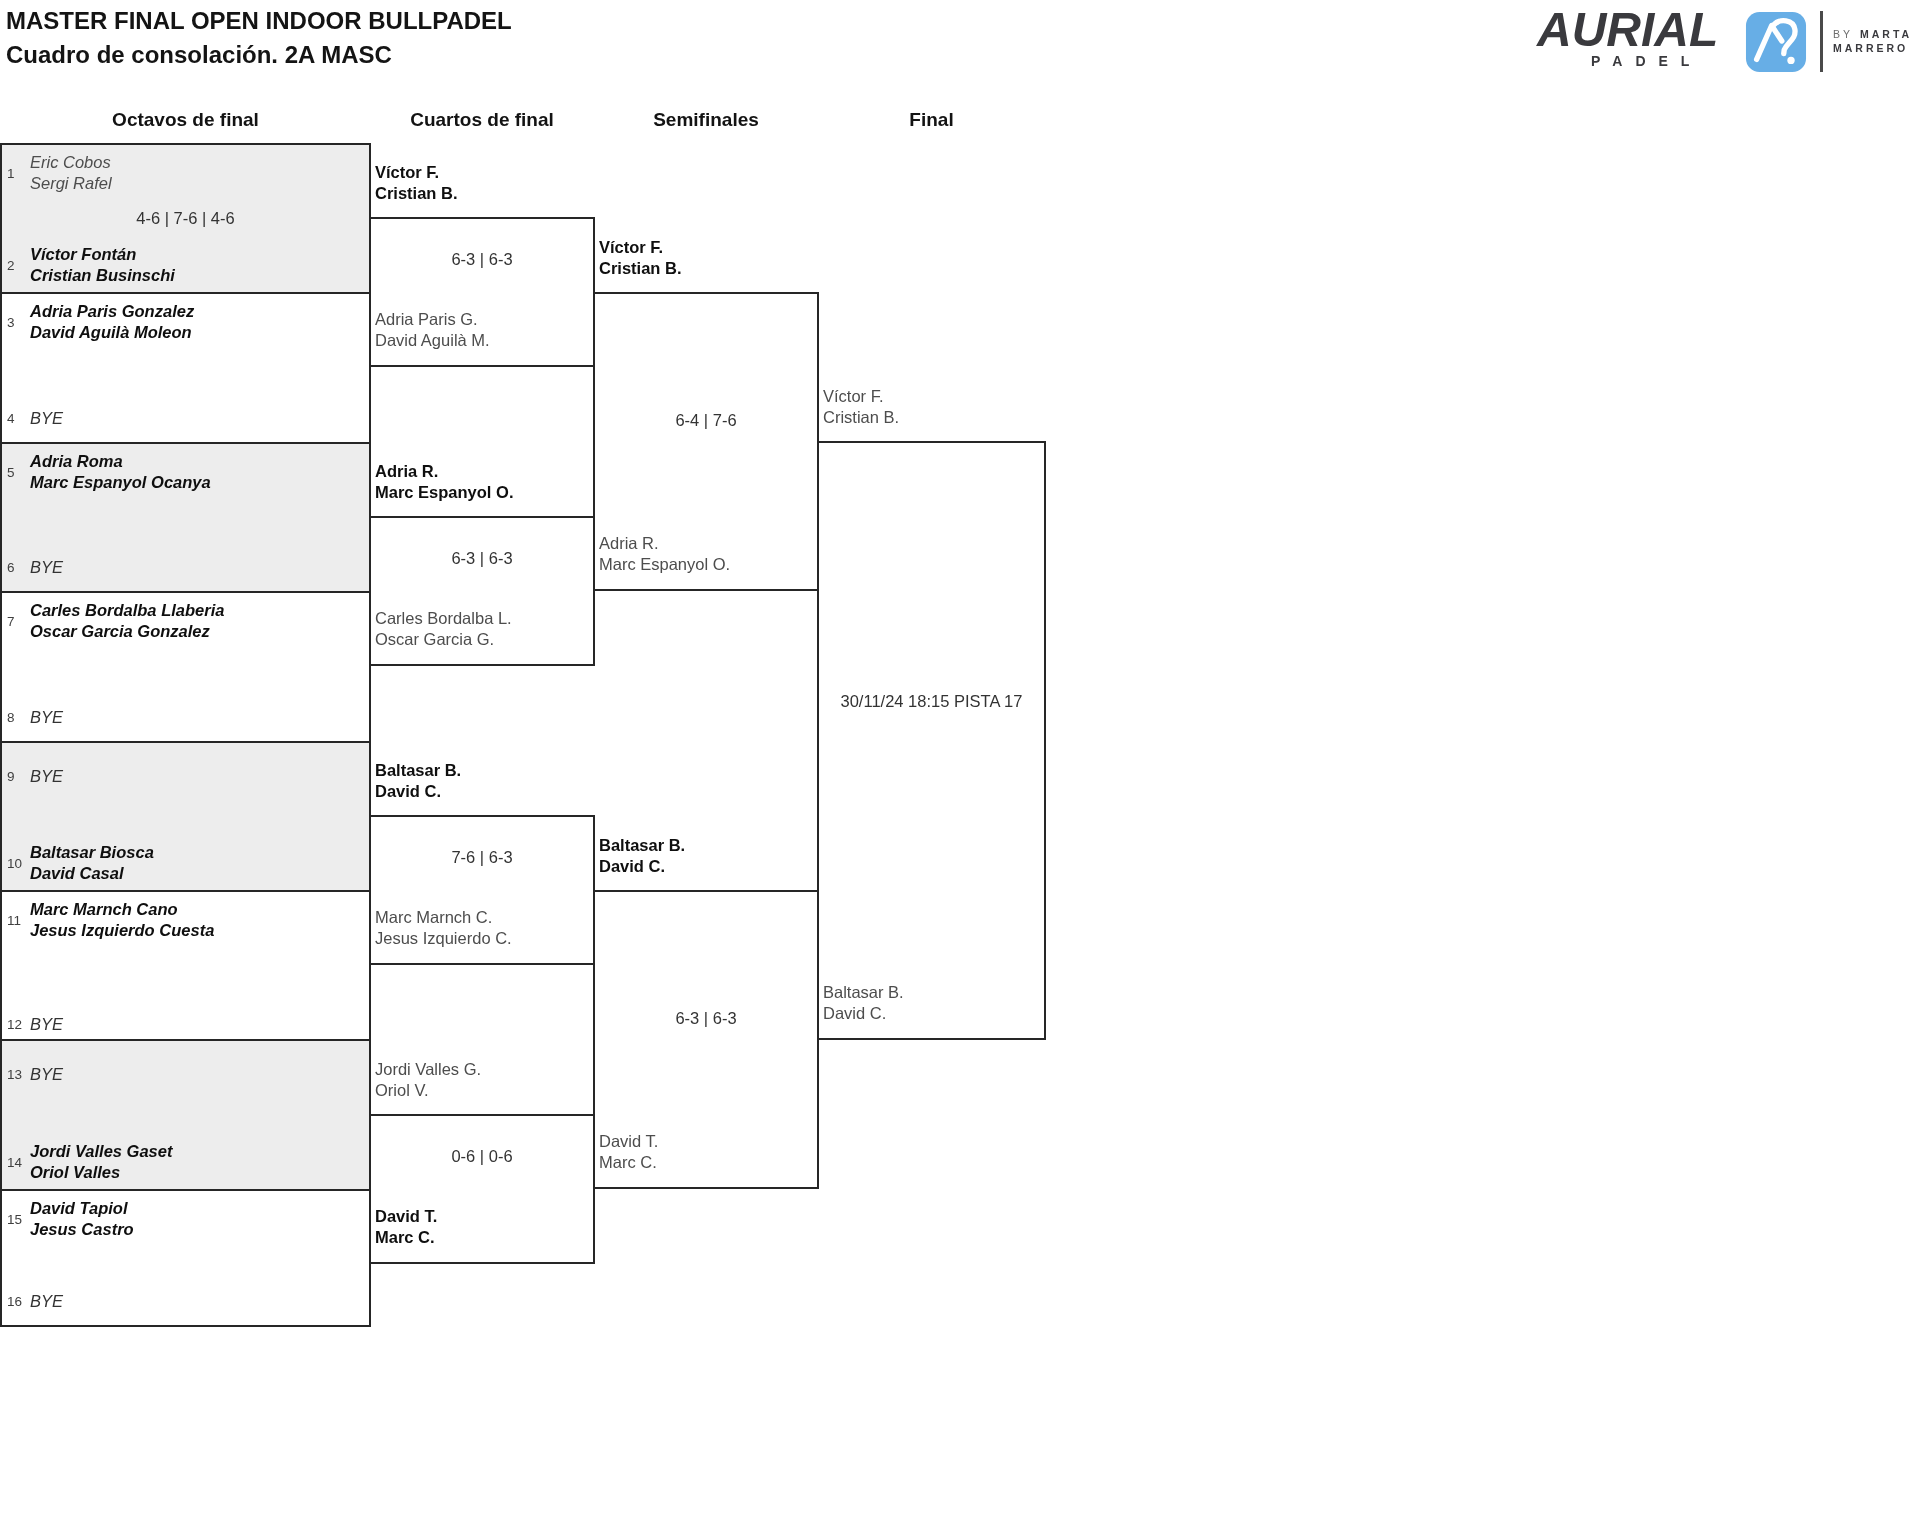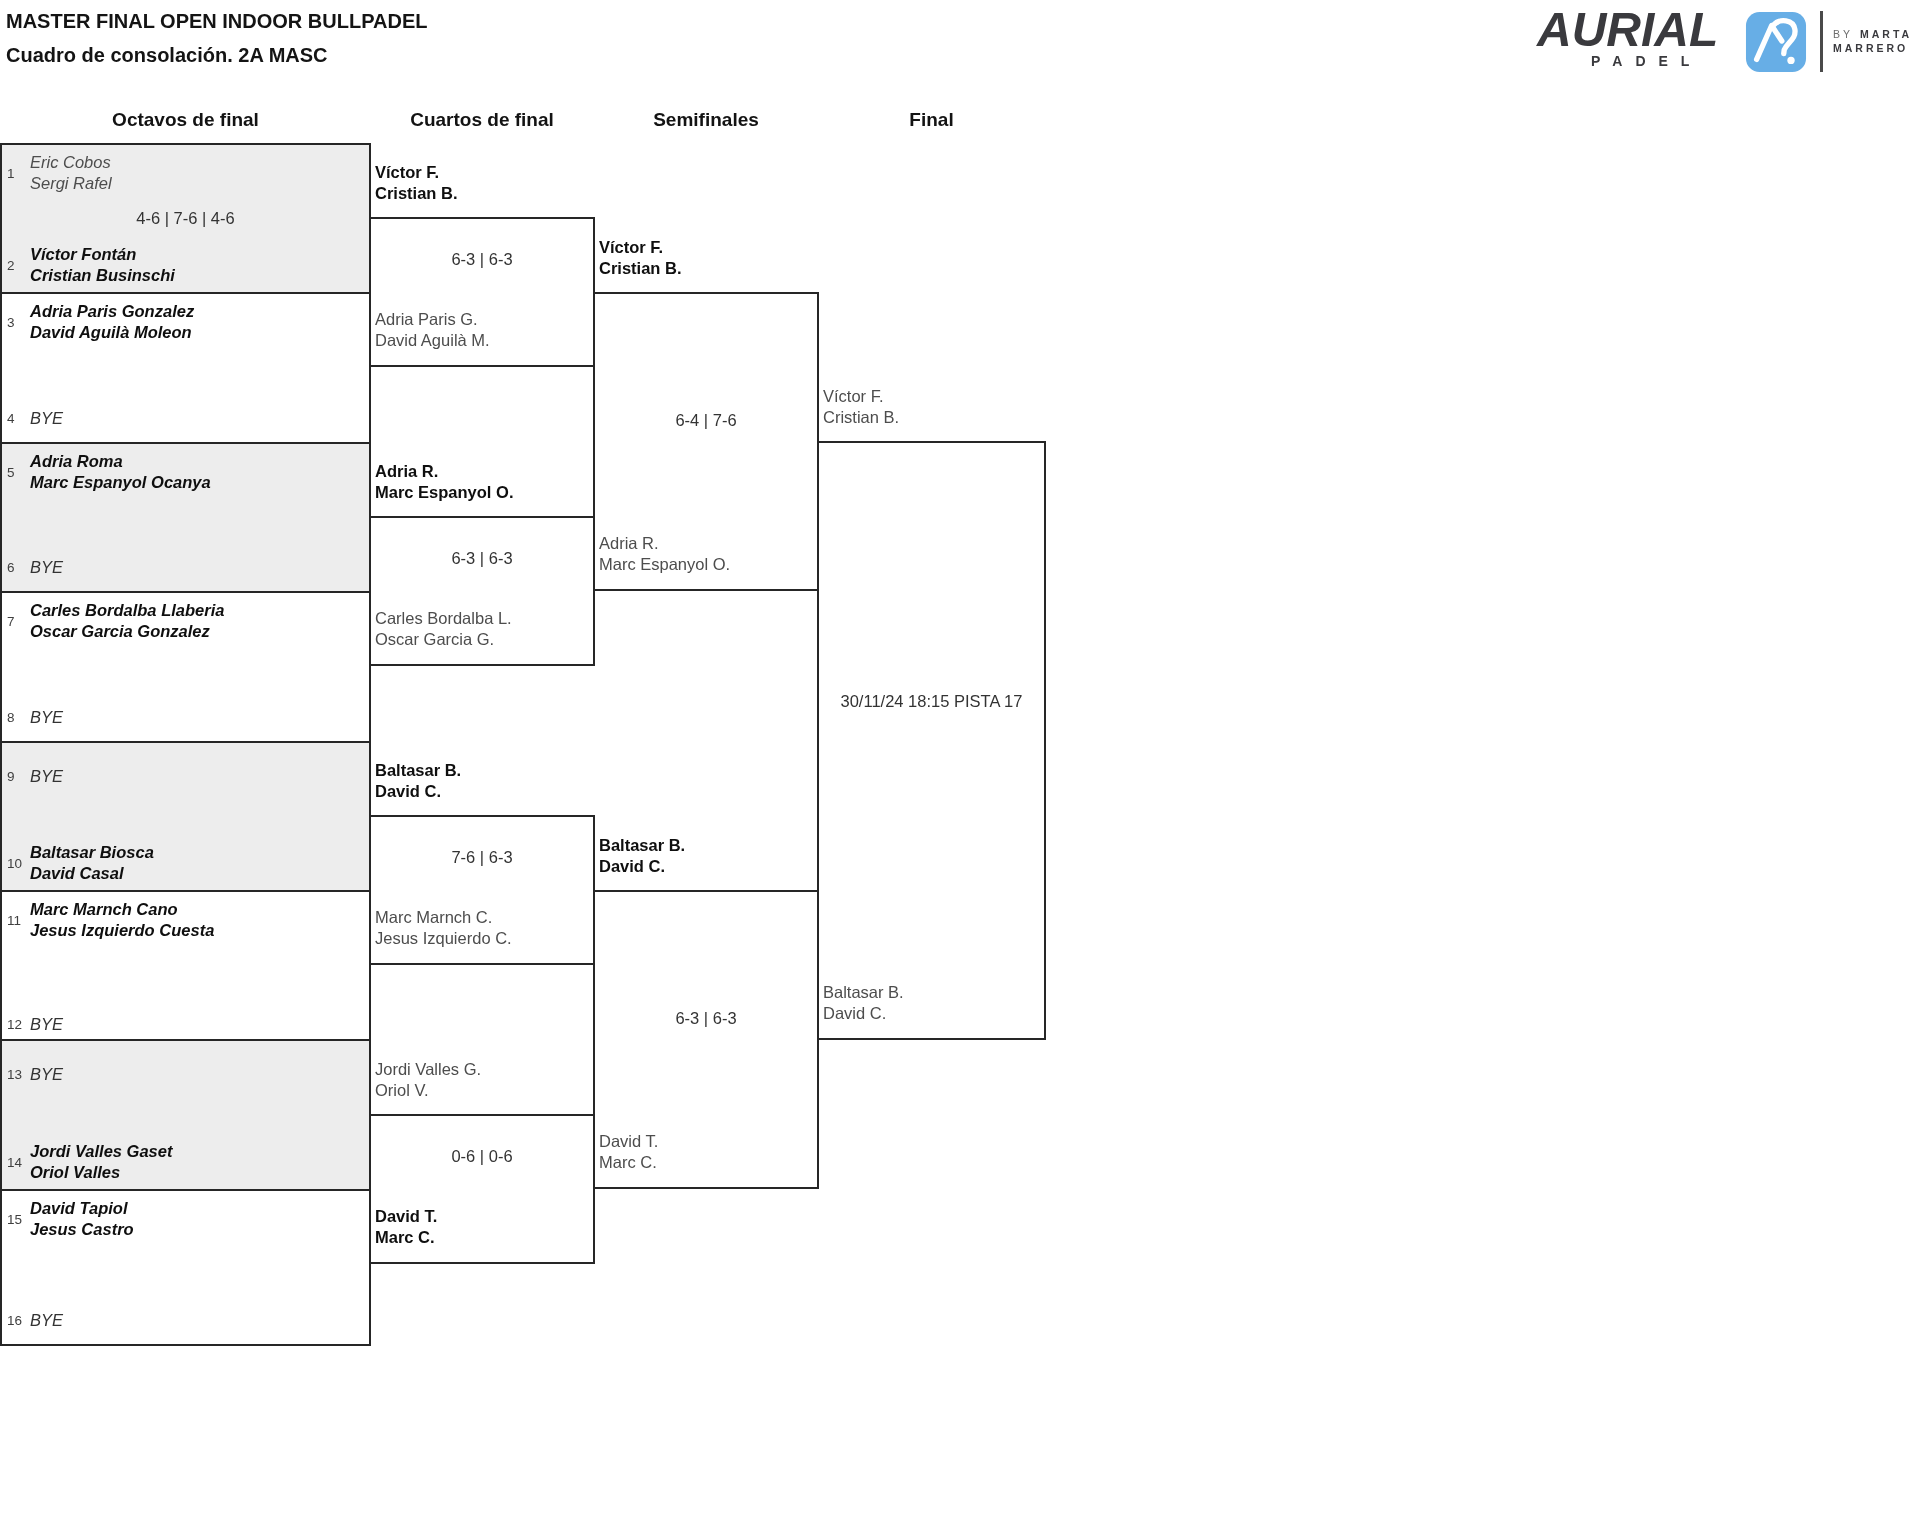--- a/index.html
+++ b/index.html
@@ -1,21 +1,21 @@
 <!DOCTYPE html>
 <html><head>
 <meta charset="utf-8">
 <style>
   html,body{margin:0;padding:0;background:#fff;}
   #canvas{
     position:relative;width:1920px;height:1525px;background:#fff;overflow:hidden;
     font-family:"Liberation Sans",sans-serif;color:#131313;
   }
   
-  .title{position:absolute;left:6px;top:4px;font-size:20px;font-weight:700;line-height:34px;color:#141414;}
+  .title{position:absolute;left:6px;top:4px;font-size:24px;font-weight:700;line-height:34px;color:#141414;}
   
   .brand{position:absolute;left:1537px;top:2px;font-size:48px;font-weight:800;font-style:italic;color:#3a3a3e;letter-spacing:0;}
   .brand-sub{position:absolute;left:1591px;top:53px;font-size:14px;font-weight:700;letter-spacing:13px;color:#3a3a3e;}
   .logo-icon{position:absolute;left:1745px;top:10px;width:62px;height:64px;}
   .logo-bar{position:absolute;left:1820px;top:11px;width:3px;height:61px;background:#4a4a4a;}
   .byline{position:absolute;left:1833px;top:27px;font-size:10.5px;line-height:14px;font-weight:700;letter-spacing:3px;color:#3a3a3e;white-space:nowrap;}
   .byline .by{font-weight:400;color:#6d6d6d;margin-right:7px;}
   
   .colhead{position:absolute;top:109px;text-align:center;font-size:19px;font-weight:600;color:#131313;}
   
@@ -184,21 +184,21 @@
     </div>
     <div class="slot slot-bottom">
       <span class="seed">14</span>
       <span class="names winner">
         <span class="ln">Jordi Valles Gaset</span>
         <span class="ln">Oriol Valles</span>
       </span>
     </div>
   </div>
 
-  <div class="box r16" style="top:1189px;height:157px">
+  <div class="box r16" style="top:1189px;height:138px">
     <div class="slot slot-top">
       <span class="seed">15</span>
       <span class="names winner">
         <span class="ln">David Tapiol</span>
         <span class="ln">Jesus Castro</span>
       </span>
     </div>
     <div class="slot slot-bottom byeslot">
       <span class="seed">16</span>
       <span class="names byetext">

